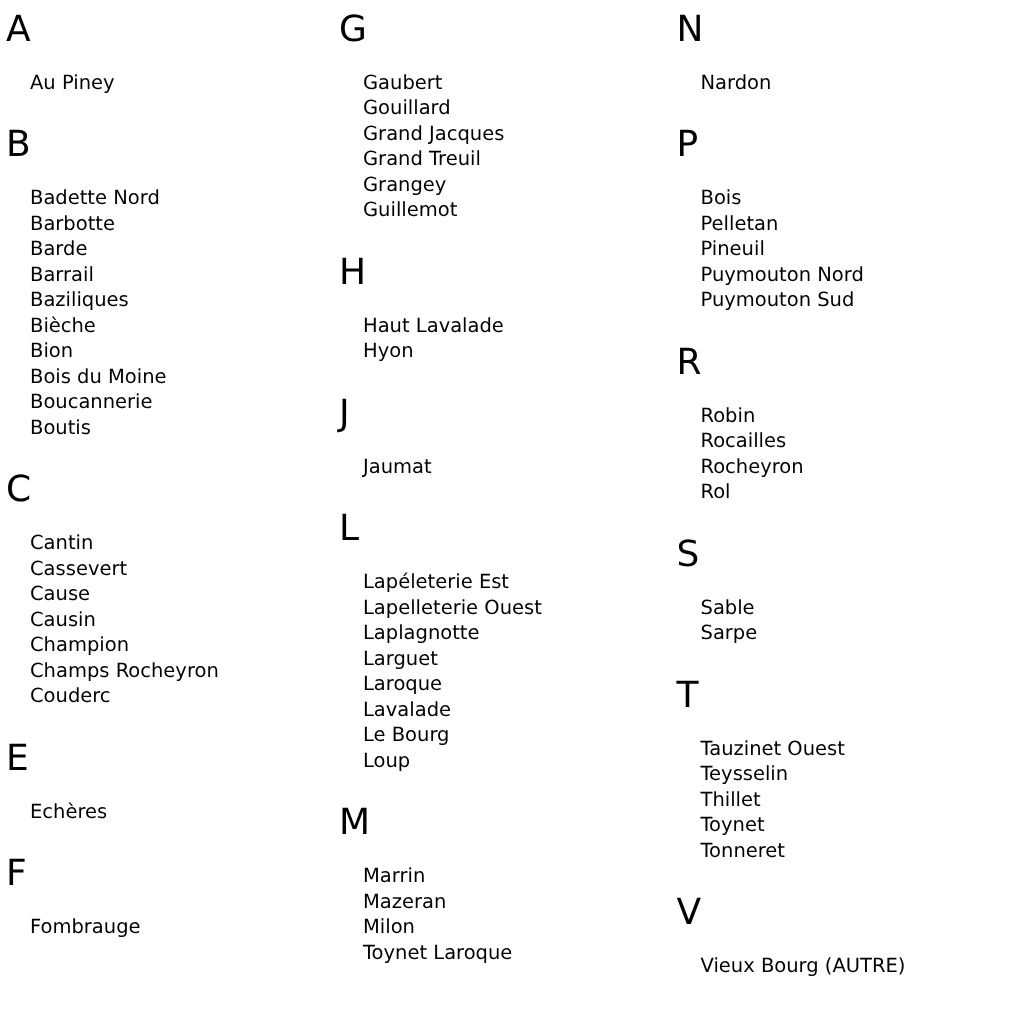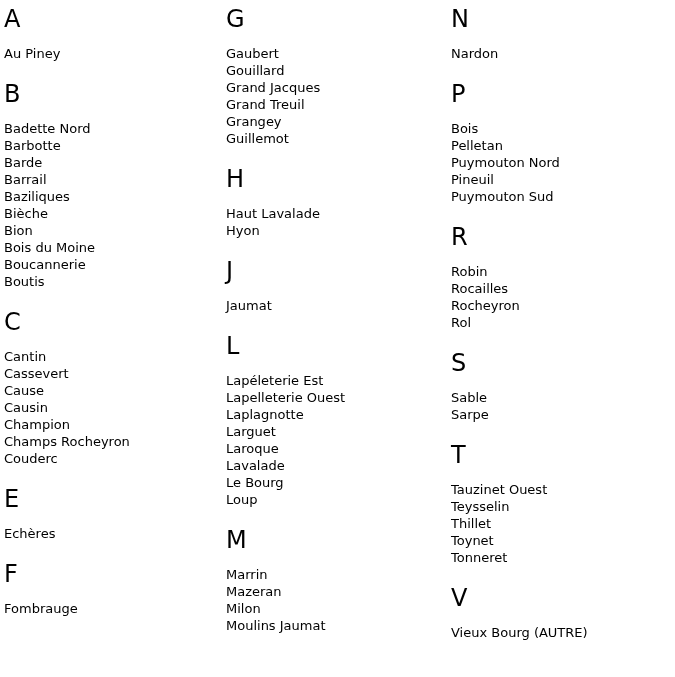--- a/index.html
+++ b/index.html
@@ -28,21 +28,21 @@
   }
   .letter {
     font-size: 24px;
     line-height: 24px;
     font-weight: normal;
     margin: 0 0 14px 0;
     padding: 0;
   }
   ul.items {
     list-style: none;
-    margin: 0;
+    margin: 16px;
     padding: 0;
   }
   li.item {
     font-size: 13px;
     line-height: 17px;
     white-space: nowrap;
   }
 </style>
 </head>
 <body>
@@ -132,38 +132,38 @@
           <li class="item">Le Bourg</li>
           <li class="item">Loup</li>
         </ul>
       </div>
       <div class="section">
         <h2 class="letter">M</h2>
         <ul class="items">
           <li class="item">Marrin</li>
           <li class="item">Mazeran</li>
           <li class="item">Milon</li>
-          <li class="item">Moulins Jaumat</li>
+          <li class="item">Toynet Laroque</li>
         </ul>
       </div>
     </div>
   <div class="column">
       <div class="section">
         <h2 class="letter">N</h2>
         <ul class="items">
           <li class="item">Nardon</li>
         </ul>
       </div>
       <div class="section">
         <h2 class="letter">P</h2>
         <ul class="items">
           <li class="item">Bois</li>
           <li class="item">Pelletan</li>
+          <li class="item">Pineuil</li>
           <li class="item">Puymouton Nord</li>
-          <li class="item">Pineuil</li>
           <li class="item">Puymouton Sud</li>
         </ul>
       </div>
       <div class="section">
         <h2 class="letter">R</h2>
         <ul class="items">
           <li class="item">Robin</li>
           <li class="item">Rocailles</li>
           <li class="item">Rocheyron</li>
           <li class="item">Rol</li>

